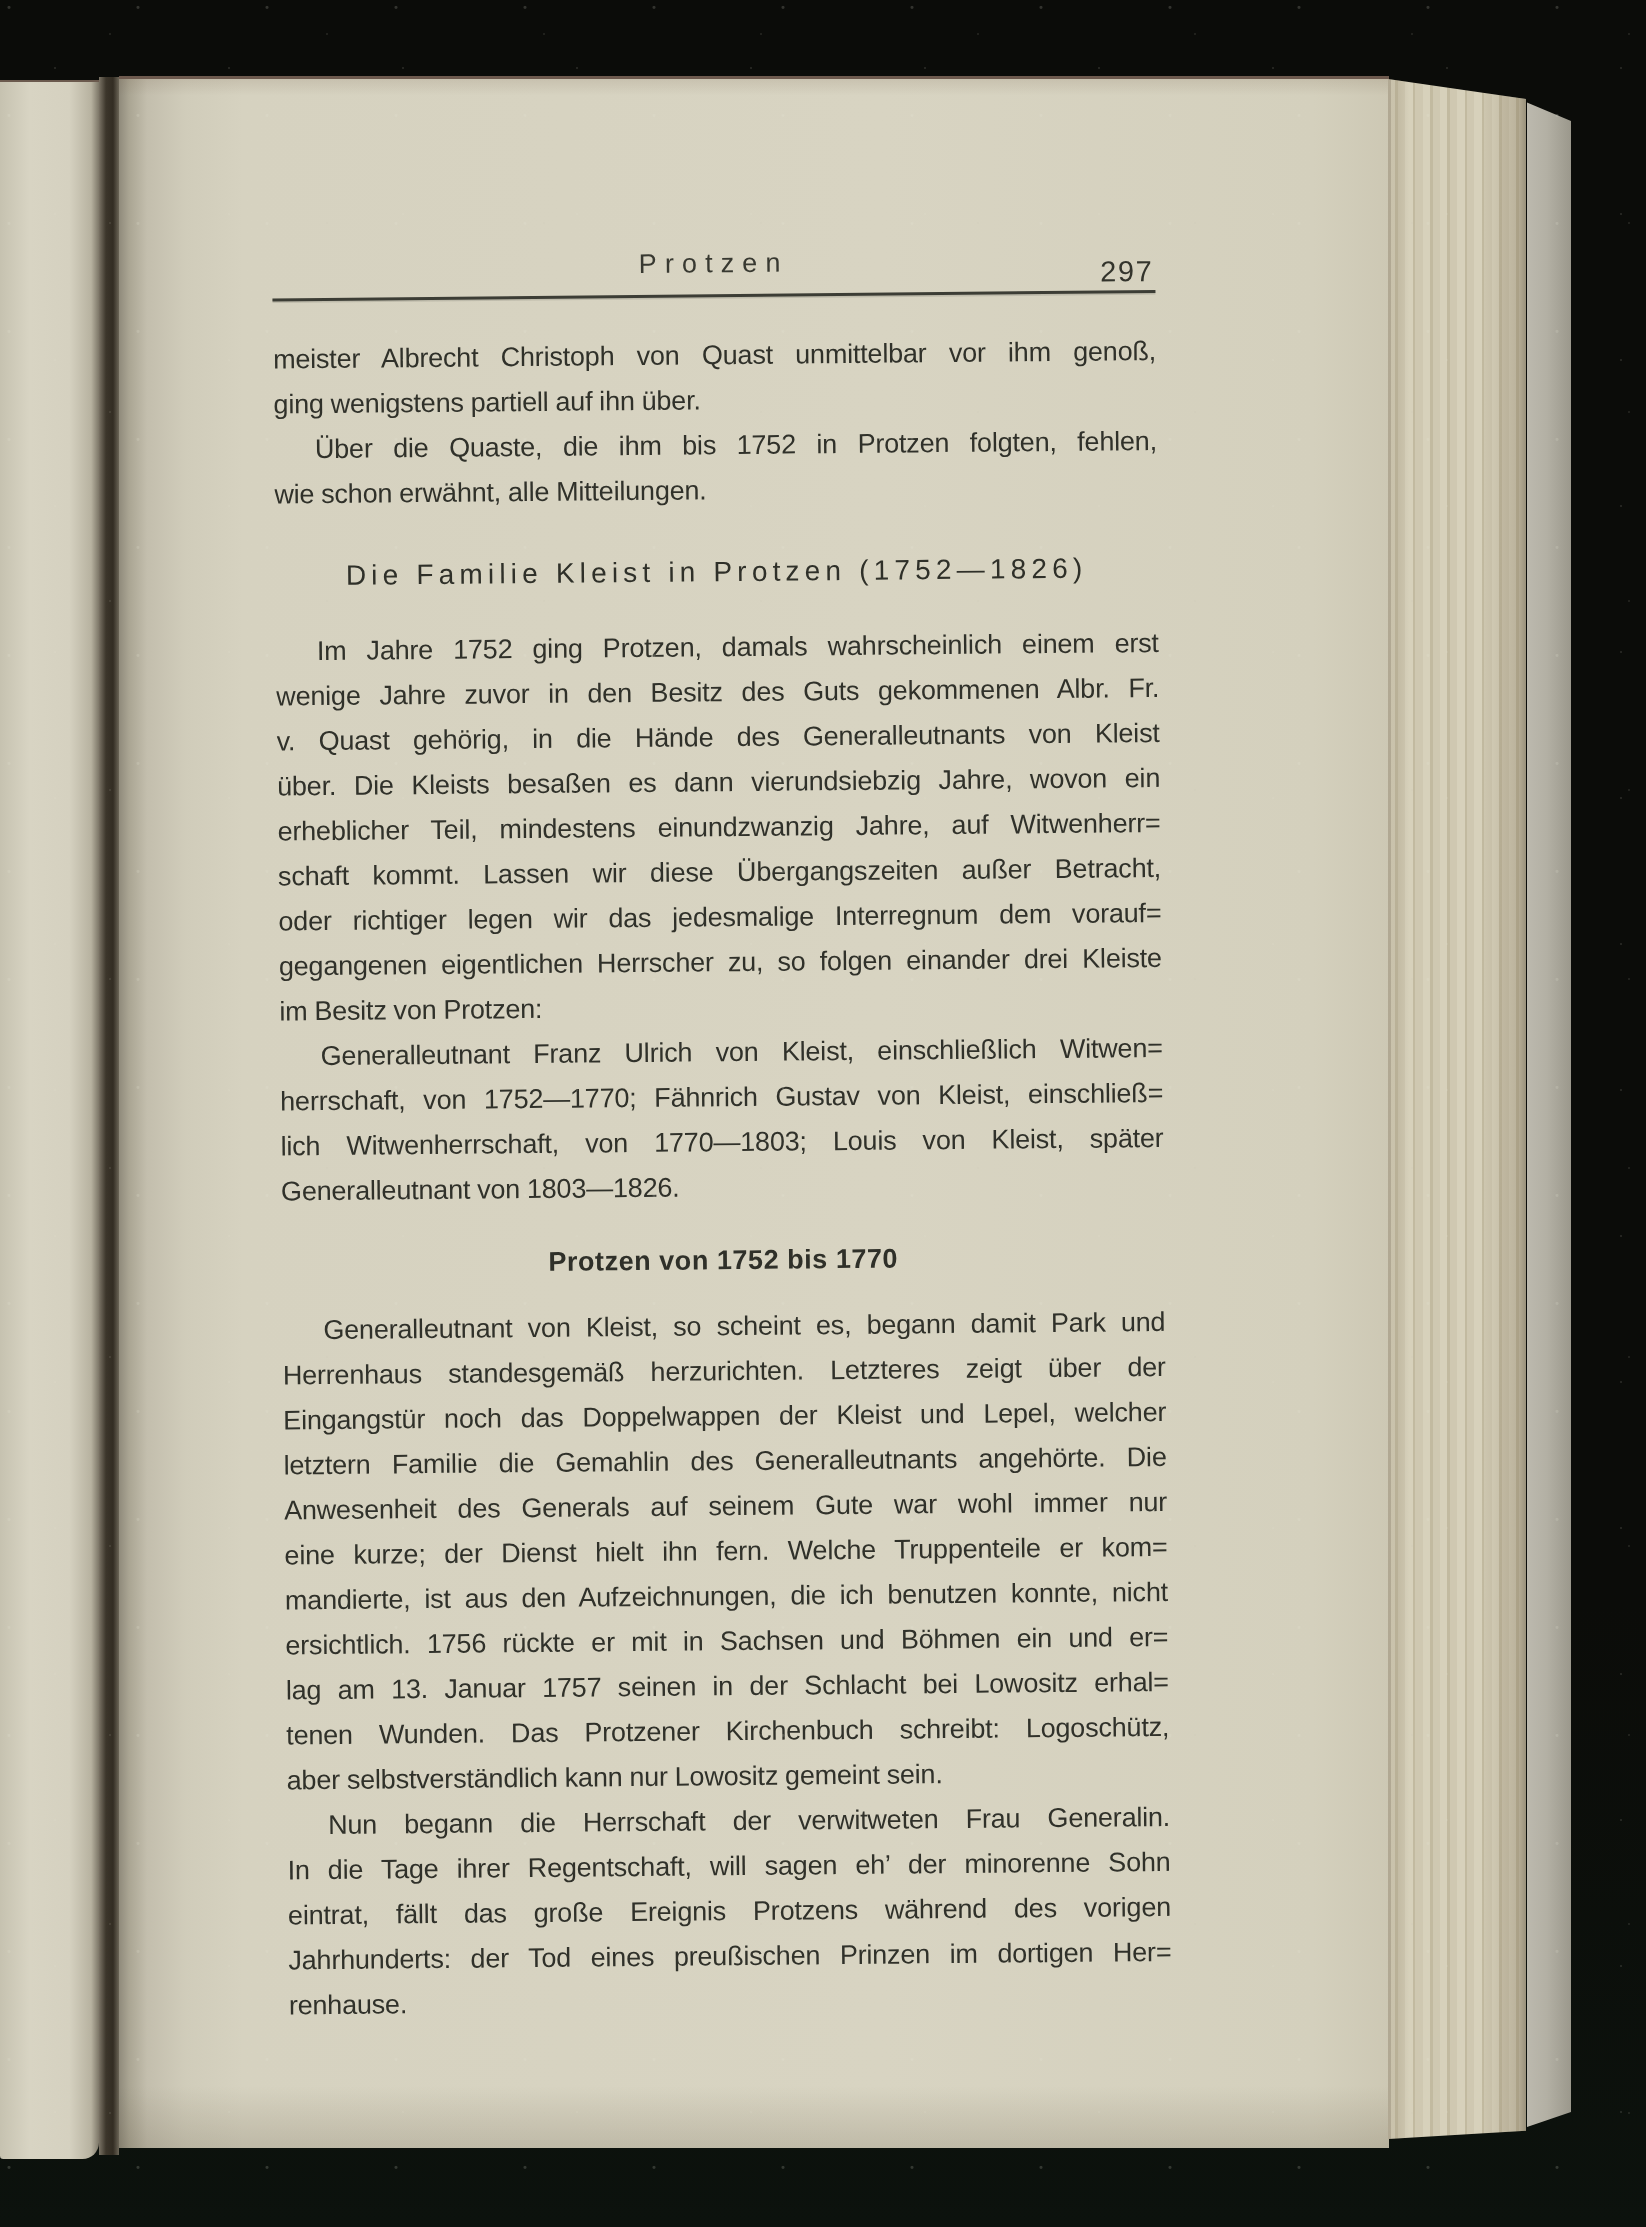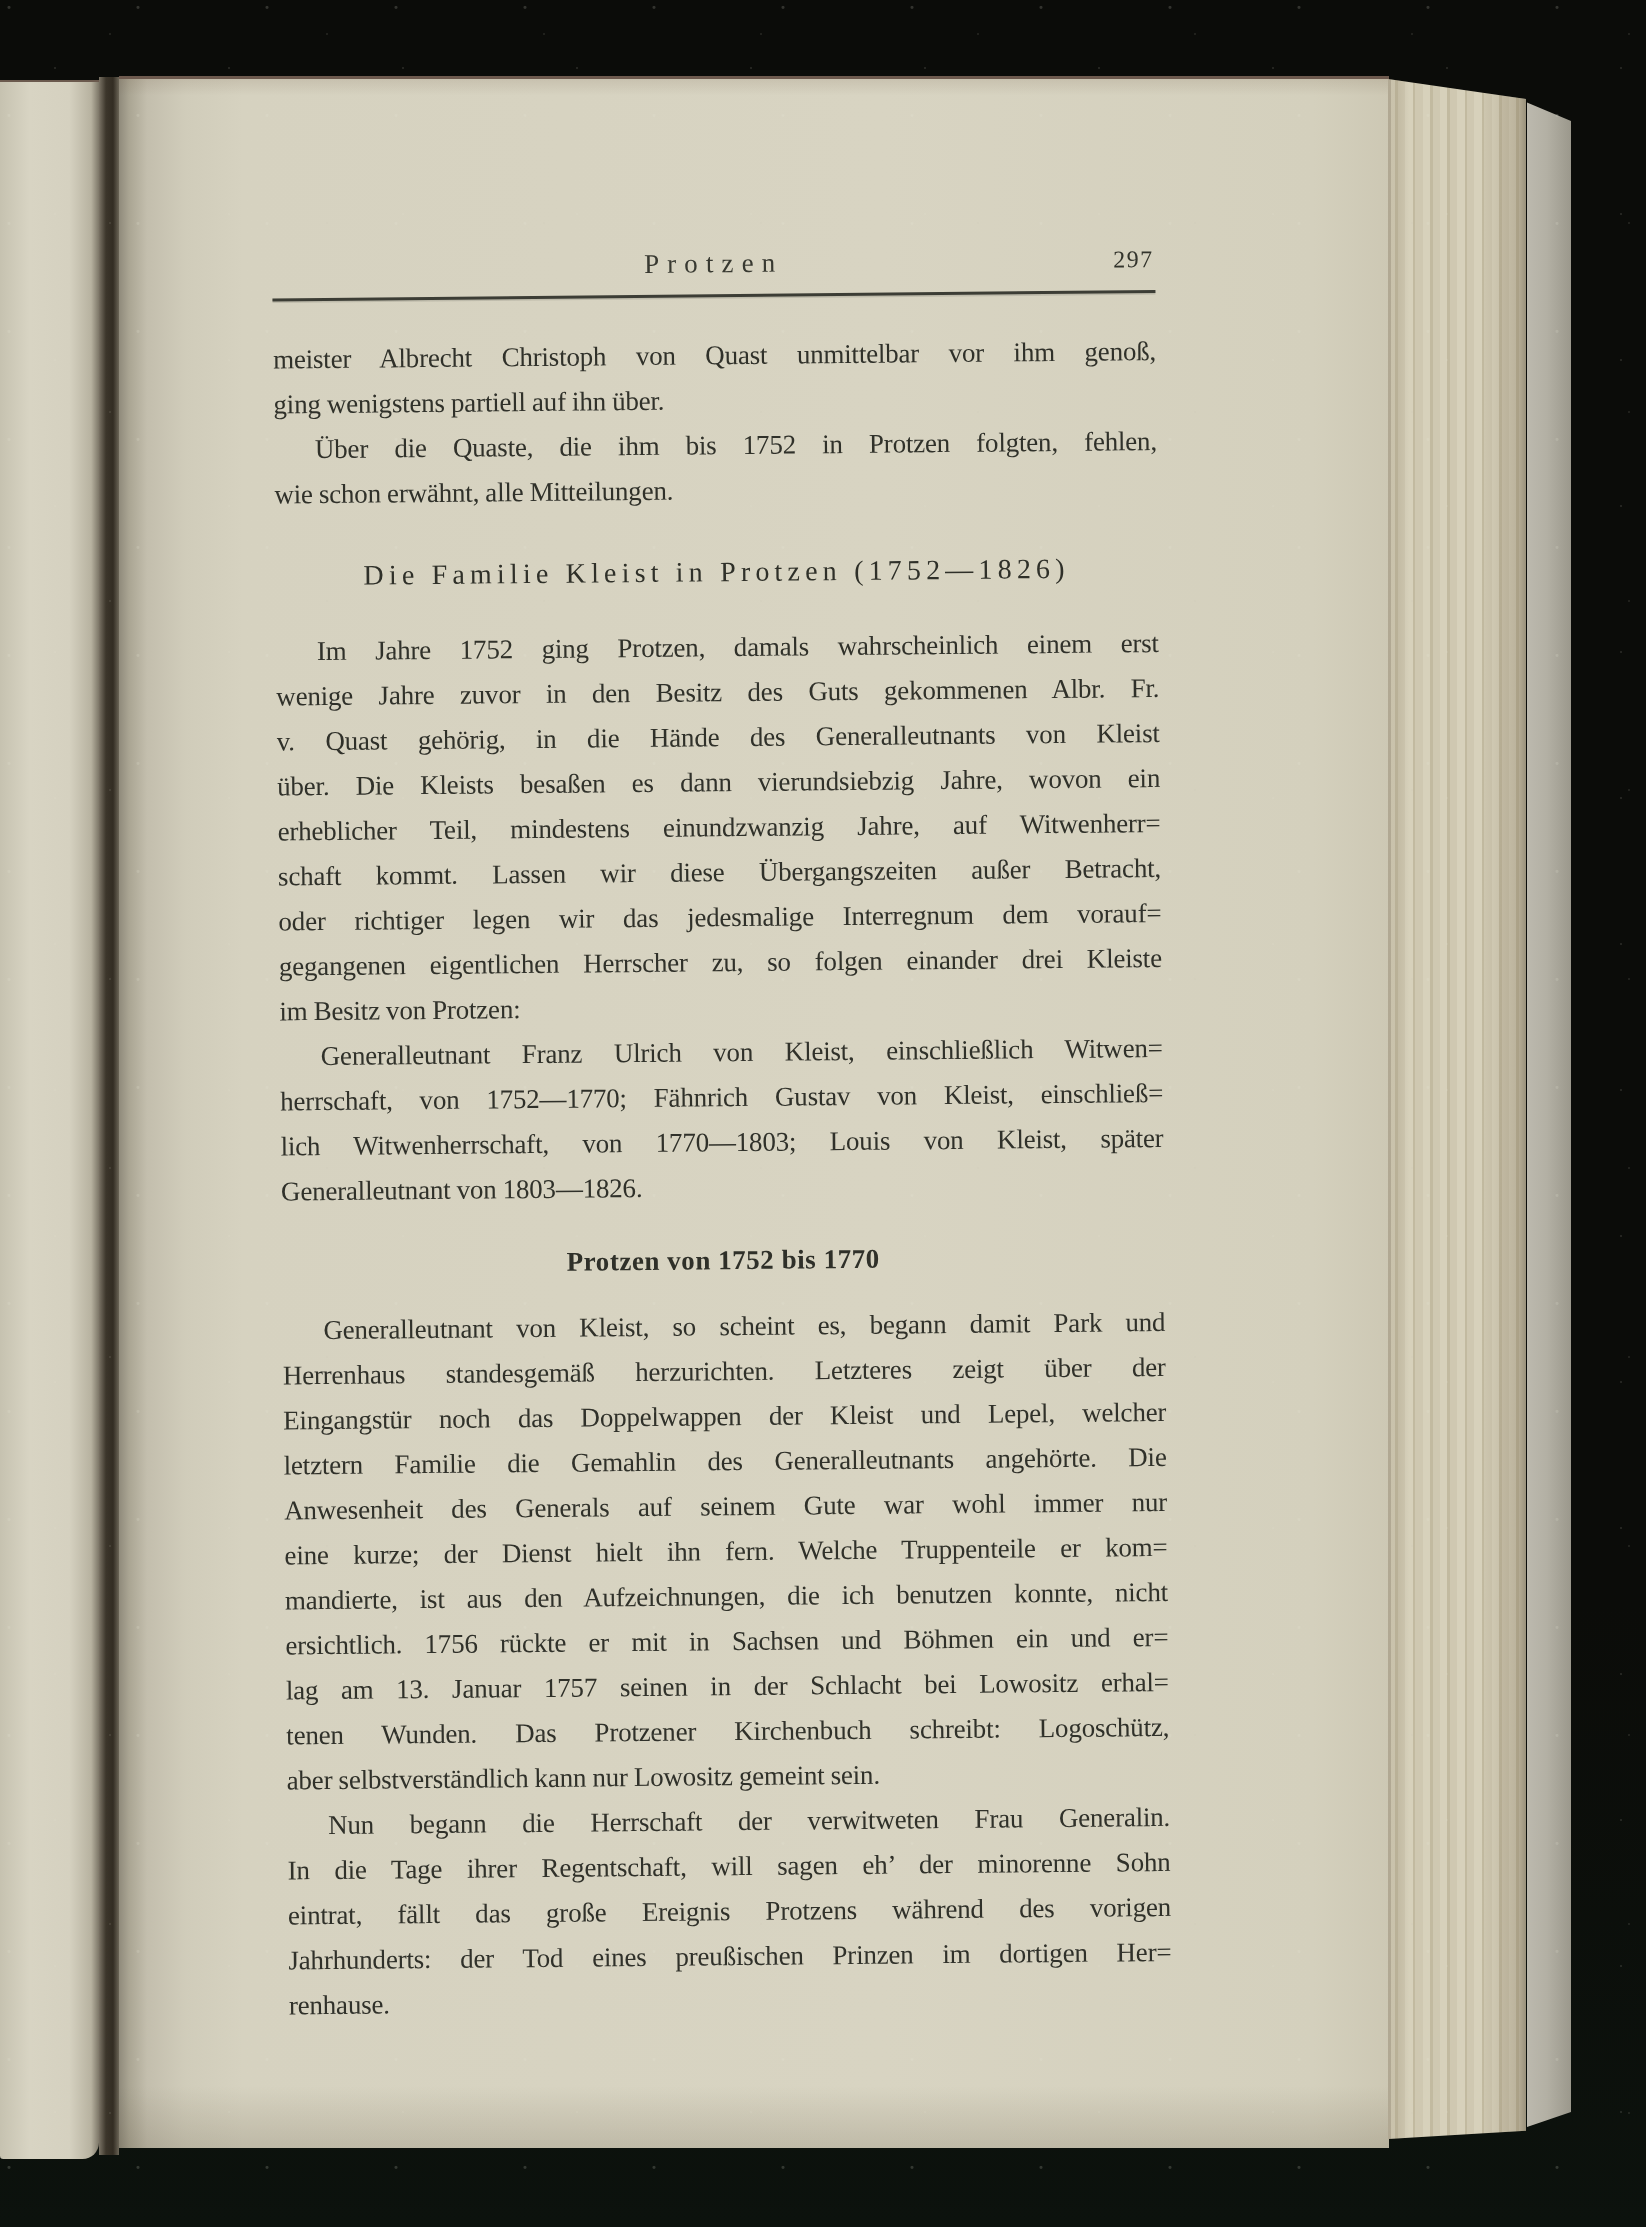--- a/index.html
+++ b/index.html
@@ -1,19 +1,19 @@
 <!DOCTYPE html>
 <html style="font-size:13px"><head>
 <meta charset="utf-8">
 <style>
   html,body{margin:0;padding:0;background:#0a0b08;}
   .scene{
     position:relative;width:1647px;height:2227px;overflow:hidden;
     background:linear-gradient(180deg,#0b0c09 0%,#0b0c09 72%,#0c120d 100%);
-    font-family:Liberation Serif, serif;
+    font-family:Liberation Sans, sans-serif;
   }
   
   .scene::before{
     content:"";position:absolute;inset:0;pointer-events:none;opacity:.45;
     background-image:
       radial-gradient(circle at 9px 7.4px, rgba(232,232,216,.40) 0 1px, transparent 2px),
       radial-gradient(circle at 55px 68px, rgba(232,232,216,.25) 0 0.8px, transparent 1.6px),
       radial-gradient(circle at 110px 34px, rgba(200,198,180,.25) 0 0.8px, transparent 1.6px);
     background-size:129px 108px, 174px 146px, 217px 189px;
     z-index:9;
@@ -51,21 +51,21 @@
   .content{
     position:absolute;left:153px;top:171px;width:883px;color:#30312a;
     transform:rotate(-0.55deg);transform-origin:49px 0;
   }
   .header-row{position:relative;height:35px;}
   .header-title{
     position:absolute;left:0;right:0;top:0;text-align:center;
     font-size:27px;line-height:35px;letter-spacing:.30em;color:#383931;
   }
   .page-number{
-    position:absolute;right:1.6px;top:0;font-size:24px;line-height:35px;
+    position:absolute;right:1.6px;top:12px;font-size:29px;line-height:35px;
     letter-spacing:.06em;color:#33342c;
   }
   .rule{margin-top:13px;height:2.5px;background:#3c3d35;box-shadow:0 1.6px 0 rgba(60,61,53,.16);}
   .para{margin:0;}
   .para.first{margin-top:36px;}
   .line{
     height:45px;line-height:45px;font-size:27px;overflow:hidden;
     letter-spacing:-0.2px;word-spacing:-0.4px;
   }
   .j{text-align:justify;text-align-last:justify;text-justify:inter-word;}

